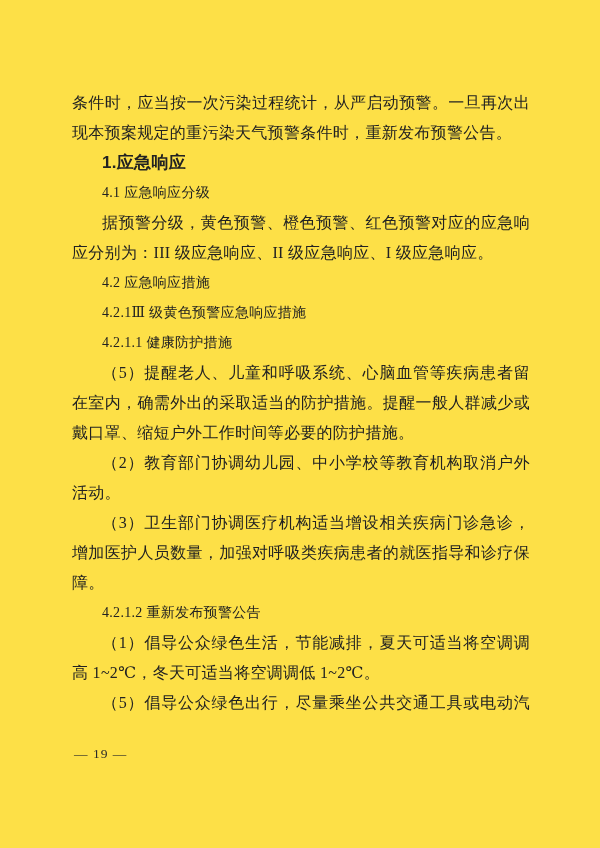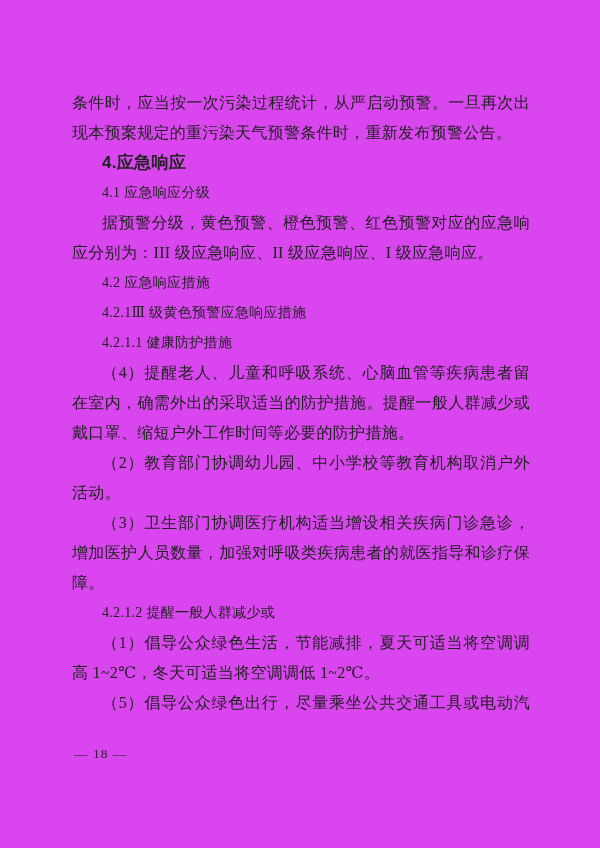--- a/index.html
+++ b/index.html
@@ -4,21 +4,21 @@
 <style>
   html, body {
     margin: 0;
     padding: 0;
     background: #ffffff;
   }
   .page {
     position: relative;
     width: 600px;
     height: 848px;
-    background: #d946ef;
+    background: #fde047;
     overflow: hidden;
     font-family: "Liberation Serif", "DejaVu Serif", serif;
     color: #222222;
   }
   .content {
     position: absolute;
     left: 72px;
     top: 88px;
     width: 458px;
   }
@@ -56,34 +56,34 @@
     color: #2a2a2a;
   }
 </style>
 </head>
 <body>
 
 <div class="page">
   <div class="content" id="doc-lines">
       <div class="line fill">条件时，应当按一次污染过程统计，从严启动预警。一旦再次出</div>
       <div class="line">现本预案规定的重污染天气预警条件时，重新发布预警公告。</div>
-      <div class="line indent heading-bold">4.应急响应</div>
+      <div class="line indent heading-bold">1.应急响应</div>
       <div class="line indent heading">4.1 应急响应分级</div>
       <div class="line indent fill">据预警分级，黄色预警、橙色预警、红色预警对应的应急响</div>
       <div class="line">应分别为：III 级应急响应、II 级应急响应、I 级应急响应。</div>
       <div class="line indent heading">4.2 应急响应措施</div>
       <div class="line indent heading">4.2.1Ⅲ 级黄色预警应急响应措施</div>
       <div class="line indent heading">4.2.1.1 健康防护措施</div>
-      <div class="line indent fill">（4）提醒老人、儿童和呼吸系统、心脑血管等疾病患者留</div>
+      <div class="line indent fill">（5）提醒老人、儿童和呼吸系统、心脑血管等疾病患者留</div>
       <div class="line fill">在室内，确需外出的采取适当的防护措施。提醒一般人群减少或</div>
       <div class="line">戴口罩、缩短户外工作时间等必要的防护措施。</div>
       <div class="line indent fill">（2）教育部门协调幼儿园、中小学校等教育机构取消户外</div>
       <div class="line">活动。</div>
       <div class="line indent fill">（3）卫生部门协调医疗机构适当增设相关疾病门诊急诊，</div>
       <div class="line fill">增加医护人员数量，加强对呼吸类疾病患者的就医指导和诊疗保</div>
       <div class="line">障。</div>
-      <div class="line indent heading">4.2.1.2 提醒一般人群减少或</div>
+      <div class="line indent heading">4.2.1.2 重新发布预警公告</div>
       <div class="line indent fill">（1）倡导公众绿色生活，节能减排，夏天可适当将空调调</div>
       <div class="line">高 1~2℃，冬天可适当将空调调低 1~2℃。</div>
       <div class="line indent fill">（5）倡导公众绿色出行，尽量乘坐公共交通工具或电动汽</div>
     </div>
-  <div class="footer">— 18 —</div>
+  <div class="footer">— 19 —</div>
 </div>
 
 </body></html>

